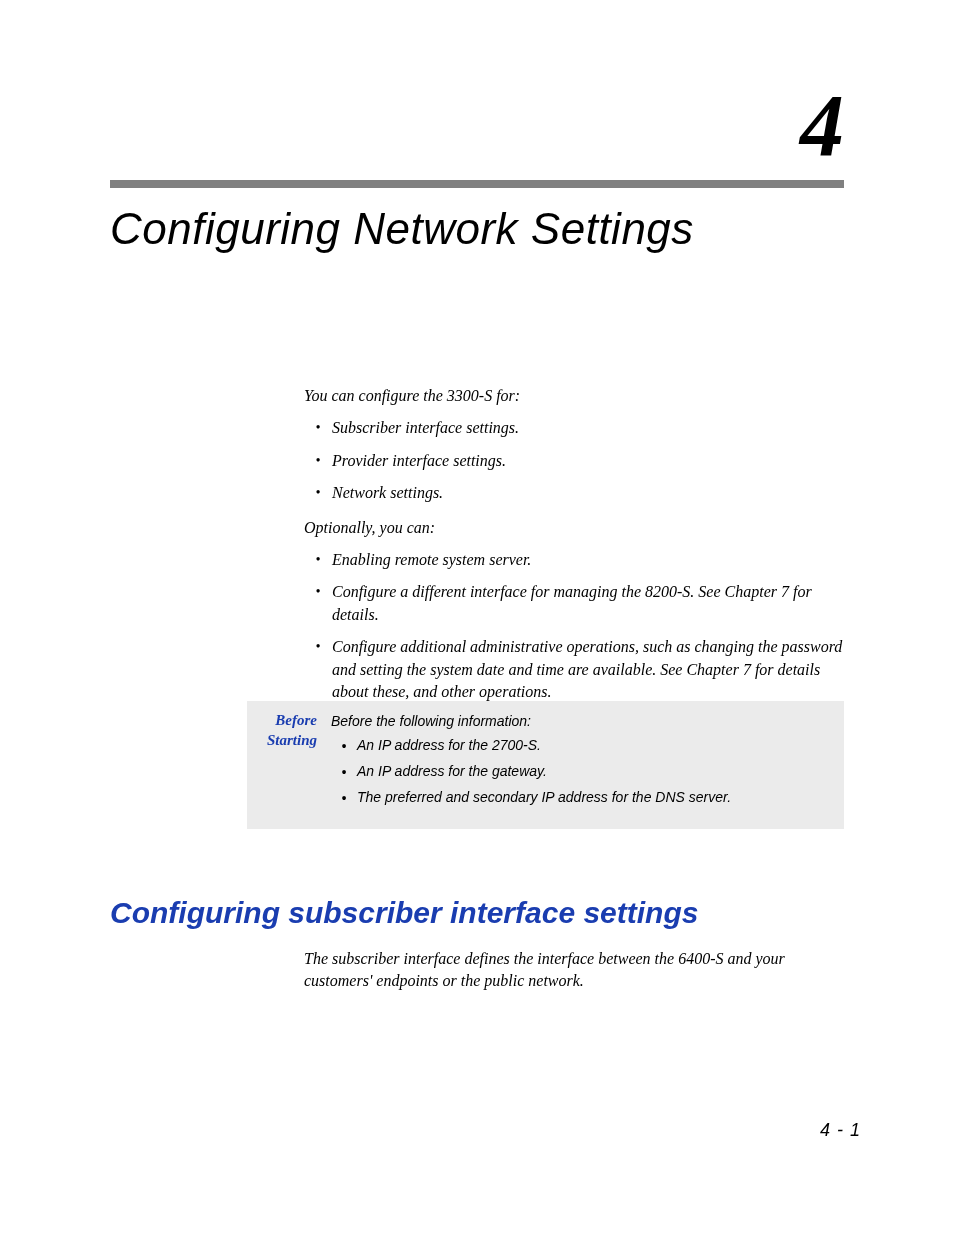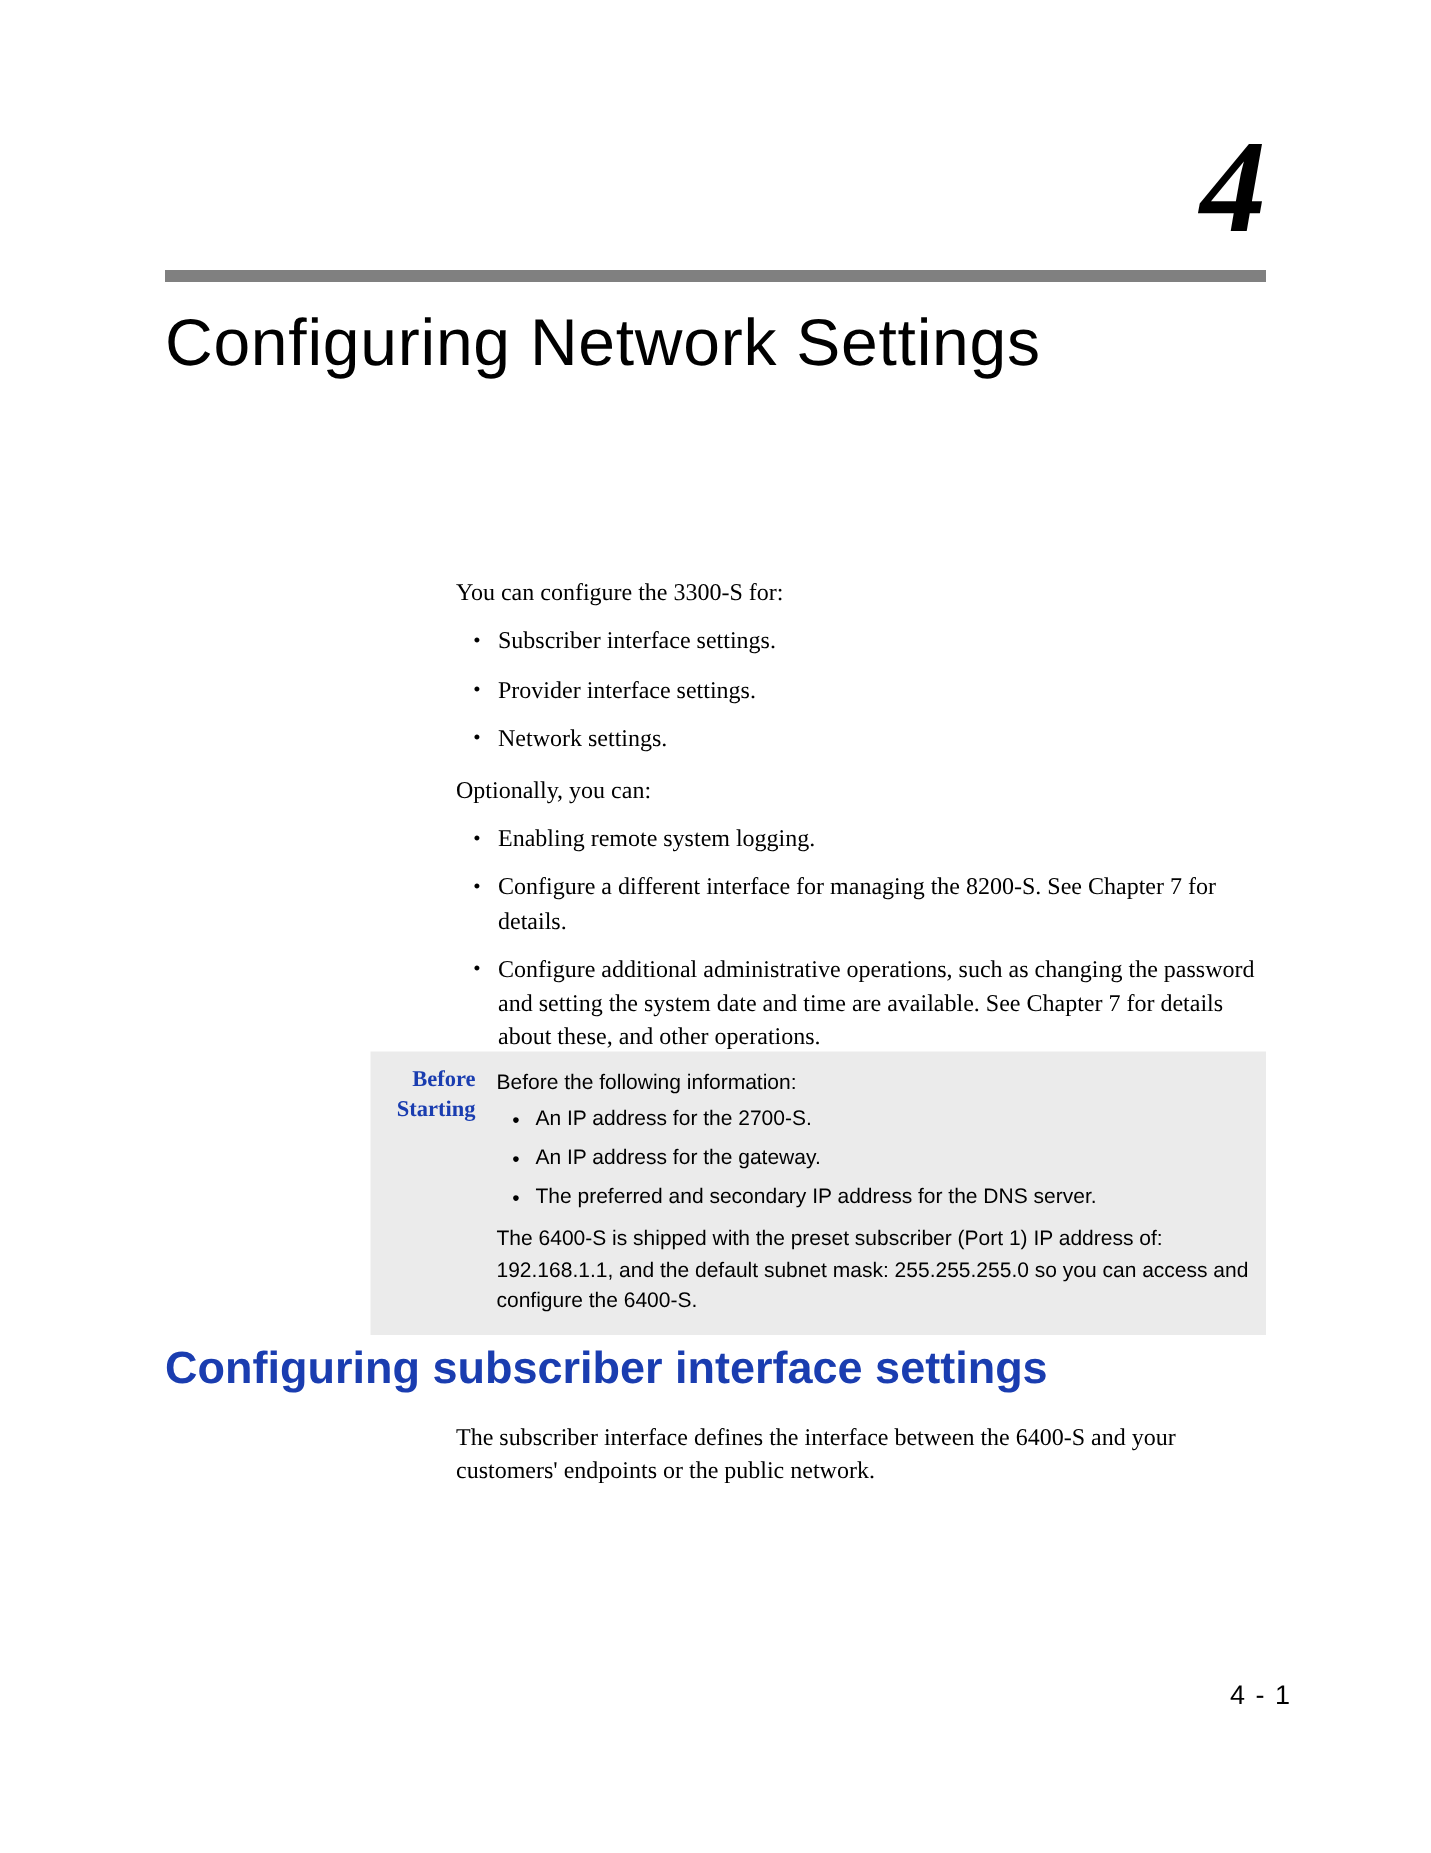--- a/index.html
+++ b/index.html
@@ -1,15 +1,15 @@
 <!DOCTYPE html>
 <html><head>
 <meta charset="utf-8">
 <style>
-  * { margin: 0; padding: 0; box-sizing: border-box; }
+  * { margin: 0; padding: 0; box-sizing: border-box; font-style: italic; }
   body {
     background: #ffffff;
     width: 954px;
     height: 1235px;
     position: relative;
     font-family: Georgia, 'Times New Roman', serif;
     color: #000;
   }
   .chapter-number {
     position: absolute;
@@ -138,21 +138,21 @@
     </div>
     <div class="bullet-item">
       <div class="bullet-dot">•</div>
       <div class="bullet-text">Network settings.</div>
     </div>
   </div>
   <div class="para">Optionally, you can:</div>
   <div class="bullet-list">
     <div class="bullet-item">
       <div class="bullet-dot">•</div>
-      <div class="bullet-text">Enabling remote system logging.</div>
+      <div class="bullet-text">Enabling remote system server.</div>
     </div>
     <div class="bullet-item">
       <div class="bullet-dot">•</div>
       <div class="bullet-text"><span>Configure a different interface for managing the 8200-S. See </span><span class="link">Chapter 7</span><span> for details.</span></div>
     </div>
     <div class="bullet-item">
       <div class="bullet-dot">•</div>
       <div class="bullet-text"><span>Configure additional administrative operations, such as changing the password and setting the system date and time are available. See </span><span class="link">Chapter 7</span><span> for details about these, and other operations.</span></div>
     </div>
   </div>
@@ -172,20 +172,19 @@
       </div>
       <div class="bullet-item">
         <div class="bullet-dot">•</div>
         <div class="bullet-text">An IP address for the gateway.</div>
       </div>
       <div class="bullet-item">
         <div class="bullet-dot">•</div>
         <div class="bullet-text">The preferred and secondary IP address for the DNS server.</div>
       </div>
     </div>
-    <div>The 6400-S is shipped with the preset subscriber (Port 1) IP address of: 192.168.1.1, and the default subnet mask: 255.255.255.0 so you can access and configure the 6400-S.</div>
   </div>
 </div>
 
 <div class="section-heading">Configuring subscriber interface settings</div>
 <div class="section-body">The subscriber interface defines the interface between the 6400-S and your customers' endpoints or the public network.</div>
 
 <div class="page-num">4 - 1</div>
 
 </body></html>

